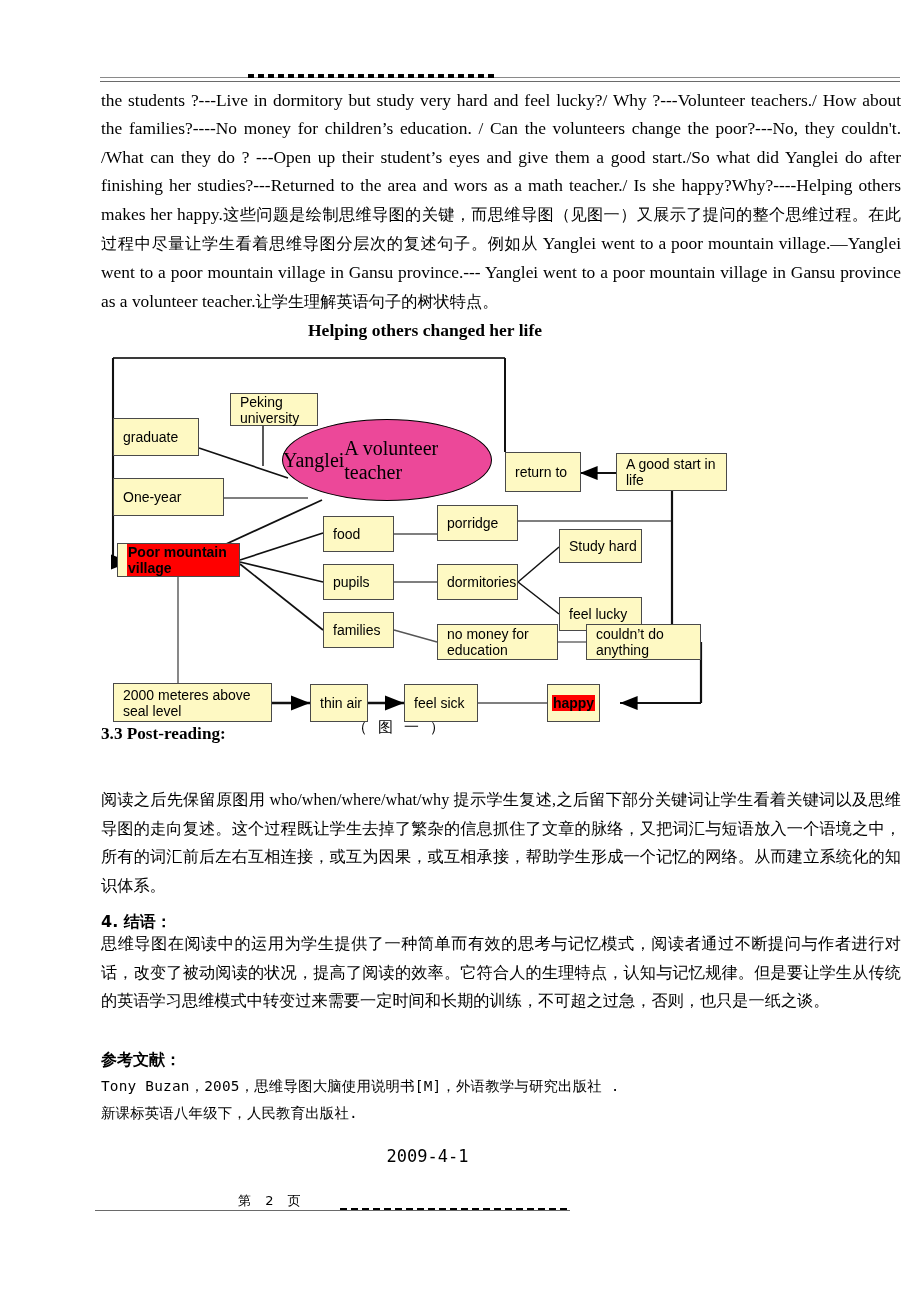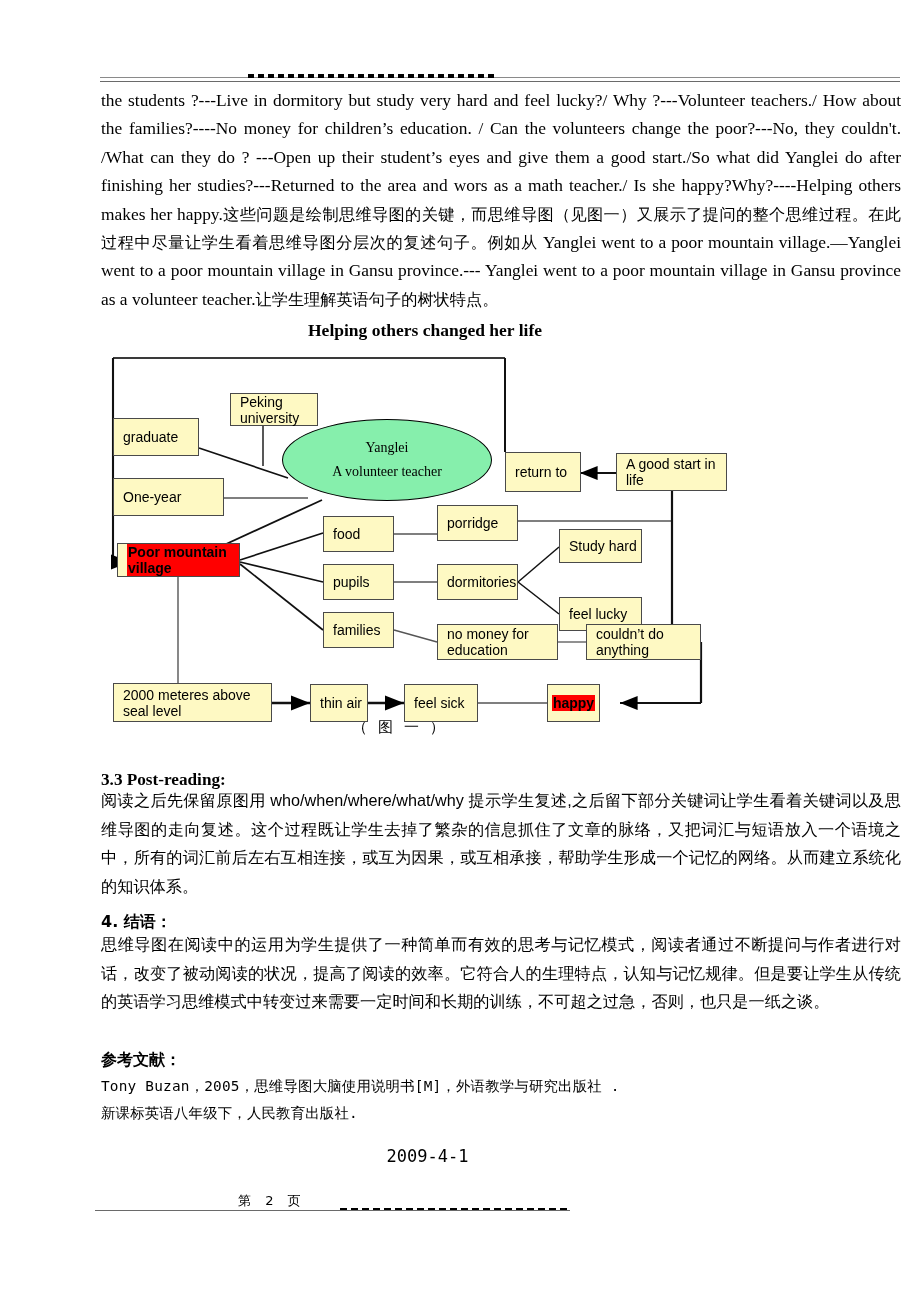--- a/index.html
+++ b/index.html
@@ -62,21 +62,21 @@
     font-size: 17.4px;
     line-height: 28.4px;
     letter-spacing: 0px;
   }
   #para-top {
     left: 101px;
     top: 86px;
     width: 800px;
   }
   .cn {
-    font-family: Liberation Sans, sans-serif;
+    font-family: Liberation Serif, serif;
     font-size: 16.2px;
   }
 
   
   .diagram {
     position: absolute;
     left: 0px;
     top: 320px;
     width: 920px;
     height: 420px;
@@ -108,27 +108,27 @@
   .node .hl {
     background: #ff0000;
     color: #000;
     font-weight: bold;
     padding: 0 1px;
   }
   .ellipse {
     position: absolute;
     border: 1.6px solid #000;
     border-radius: 50%;
-    background: #86efac;
+    background: #ec4899;
     box-sizing: border-box;
     display: flex;
-    flex-direction: column;
+    flex-direction: row;
     align-items: center;
     justify-content: center;
-    font-size: 14px;
+    font-size: 20px;
     line-height: 24px;
     font-family: "Liberation Serif", serif;
     z-index: 6;
   }
   .lines { position: absolute; left: 0; top: 0; width: 920px; height: 420px; z-index: 1; }
   .fig-caption {
     position: absolute;
     left: 280px;
     top: 398px;
     width: 240px;
@@ -142,21 +142,21 @@
   .sec-head {
     position: absolute;
     font-weight: bold;
     font-size: 17.2px;
     font-family: "Liberation Serif", serif;
   }
   .sec-head.cnhead {
     font-family: "DejaVu Sans", sans-serif;
     font-size: 16px;
   }
-  #sec33 { left: 101px; top: 770px; }
+  #sec33 { left: 101px; top: 724px; }
   #sec4  { left: 101px; top: 912px; }
   #secref{ left: 101px; top: 1050px; }
 
   #para-33 { left: 101px; top: 786px; width: 800px; font-size: 16.2px; line-height: 28.6px; }
   #para-4  { left: 101px; top: 930px; width: 800px; font-size: 16.2px; line-height: 28.6px; }
 
   .ref-line {
     position: absolute;
     left: 101px;
     font-size: 14.4px;

